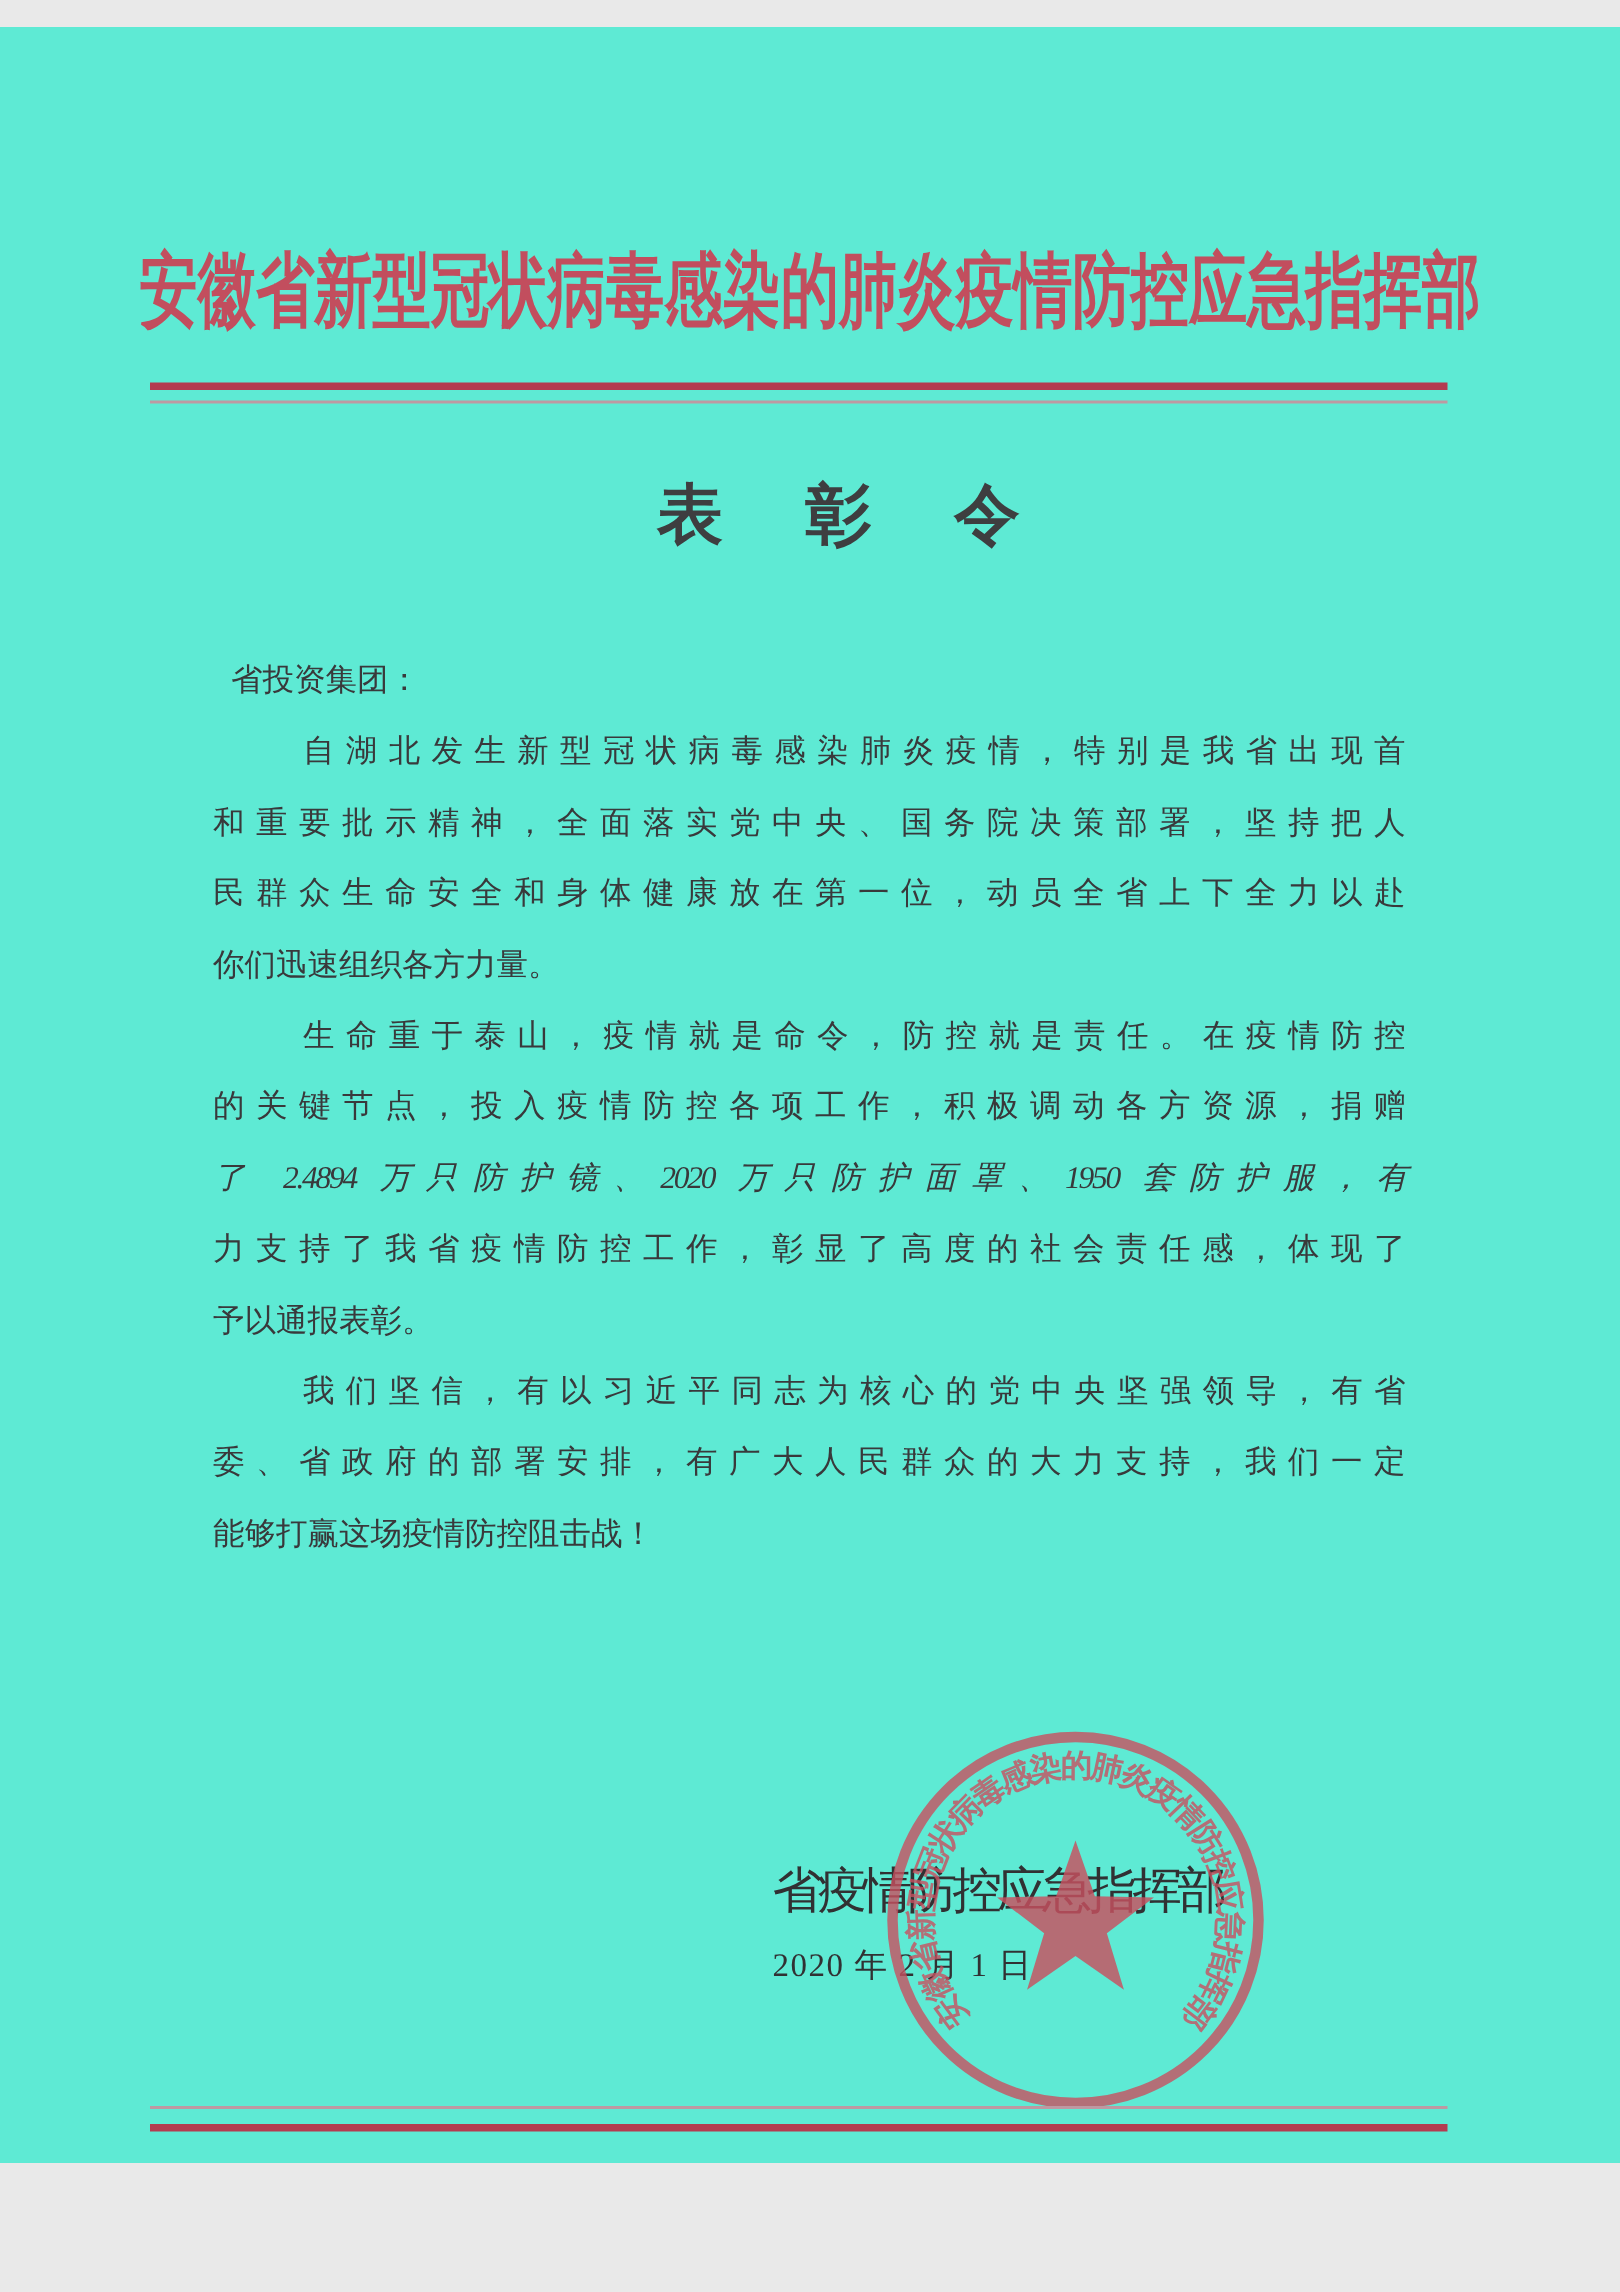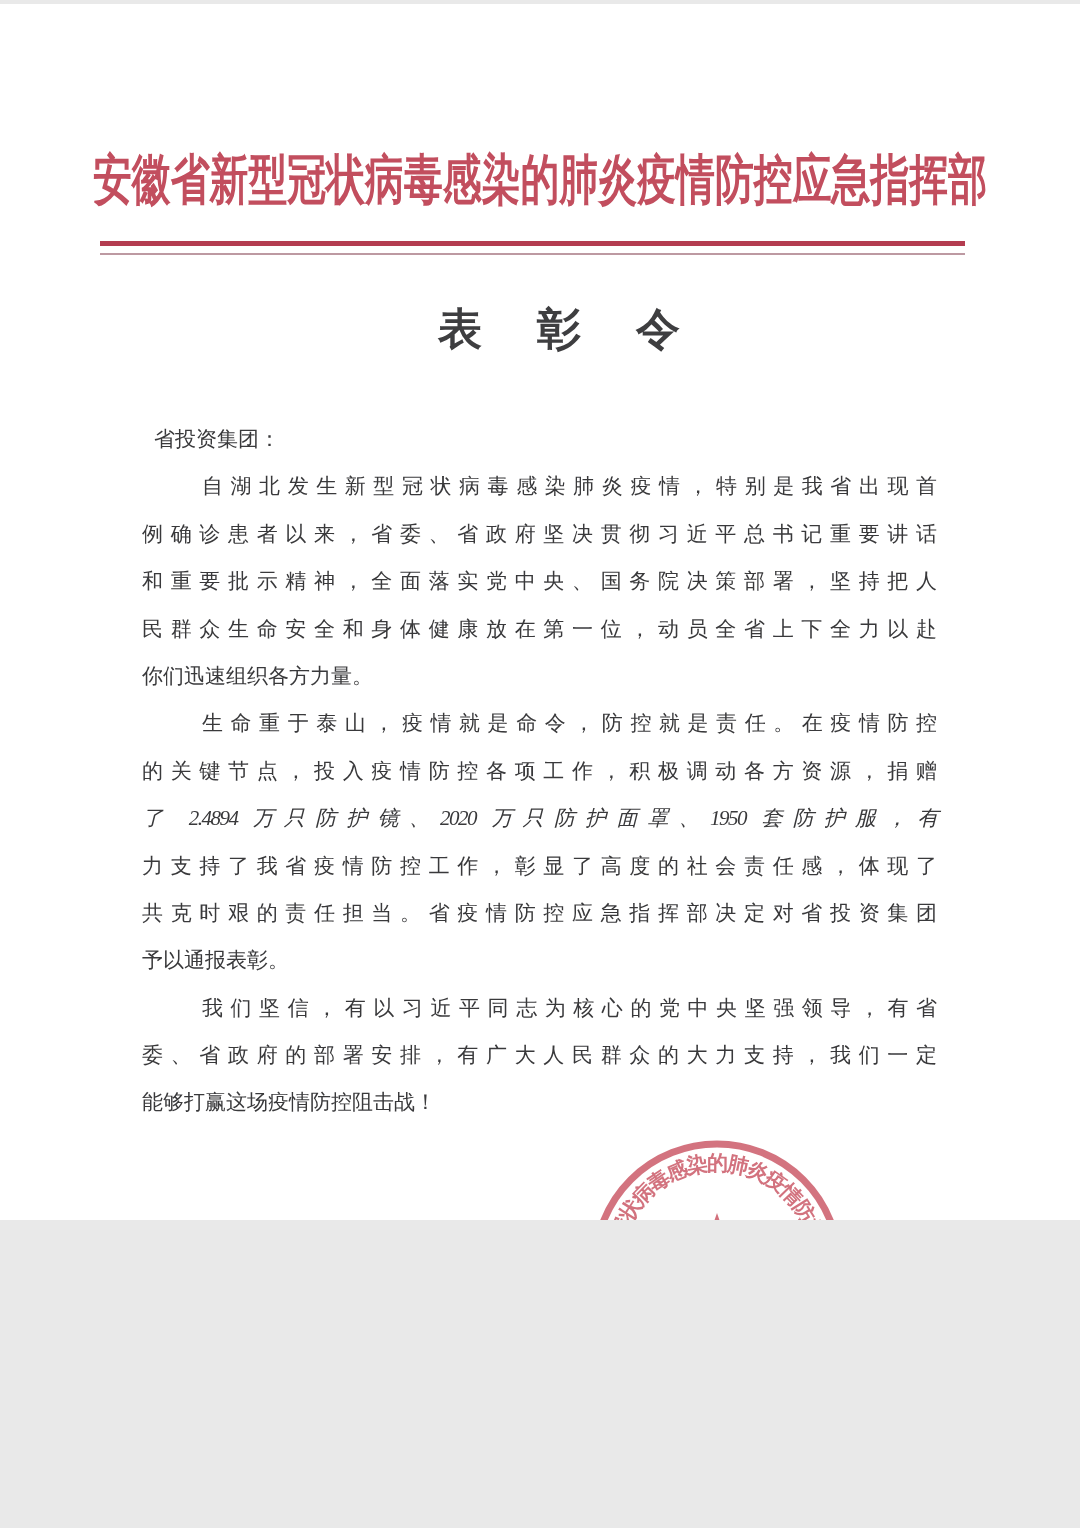--- a/index.html
+++ b/index.html
@@ -1,18 +1,18 @@
 <!DOCTYPE html>
 <html><head>
 <meta charset="utf-8">
 <style>
   html,body { margin:0; padding:0; background:#e9e9e9; }
   .page {
-    position:relative; width:1080px; height:1216px; margin:4px auto;
-    background:#ffffff; overflow:hidden;
+    position:relative; width:1080px; height:1424px; margin:18px auto;
+    background:#5eead4; overflow:hidden;
     font-family:"Liberation Serif","DejaVu Serif",serif;
   }
   
   .letterhead {
     position:absolute; top:136px; left:0; width:1080px; height:80px;
     display:flex; justify-content:center; align-items:center;
   }
   .letterhead span {
     font-size:54px; font-weight:bold; color:#c24e5e; white-space:nowrap;
     transform:scaleX(0.72); transform-origin:50% 50%; letter-spacing:0px;
@@ -62,29 +62,27 @@
   </div>
 
   <div class="rule rule-top-thick"></div>
   <div class="rule rule-top-thin"></div>
 
   <div class="doc-title">表 彰 令</div>
 
   <div class="body-block">
     <div class="bline sal">省投资集团：</div>
     <div class="bline indent">自湖北发生新型冠状病毒感染肺炎疫情，特别是我省出现首</div>
-    <div class="bline">例确诊患者以来，省委、省政府坚决贯彻习近平总书记重要讲话</div>
     <div class="bline">和重要批示精神，全面落实党中央、国务院决策部署，坚持把人</div>
     <div class="bline">民群众生命安全和身体健康放在第一位，动员全省上下全力以赴</div>
     <div class="bline end">你们迅速组织各方力量。</div>
     <div class="bline indent">生命重于泰山，疫情就是命令，防控就是责任。在疫情防控</div>
     <div class="bline">的关键节点，投入疫情防控各项工作，积极调动各方资源，捐赠</div>
     <div class="bline tight">了 2.4894 万只防护镜、2020 万只防护面罩、1950 套防护服，有</div>
     <div class="bline">力支持了我省疫情防控工作，彰显了高度的社会责任感，体现了</div>
-    <div class="bline">共克时艰的责任担当。省疫情防控应急指挥部决定对省投资集团</div>
     <div class="bline end">予以通报表彰。</div>
     <div class="bline indent">我们坚信，有以习近平同志为核心的党中央坚强领导，有省</div>
     <div class="bline">委、省政府的部署安排，有广大人民群众的大力支持，我们一定</div>
     <div class="bline end">能够打赢这场疫情防控阻击战！</div>
   </div>
 
   <div class="sign-block">
     <div class="signature">省疫情防控应急指挥部</div>
     <div class="sign-date">2020 年 2 月 1 日</div>
   </div>

